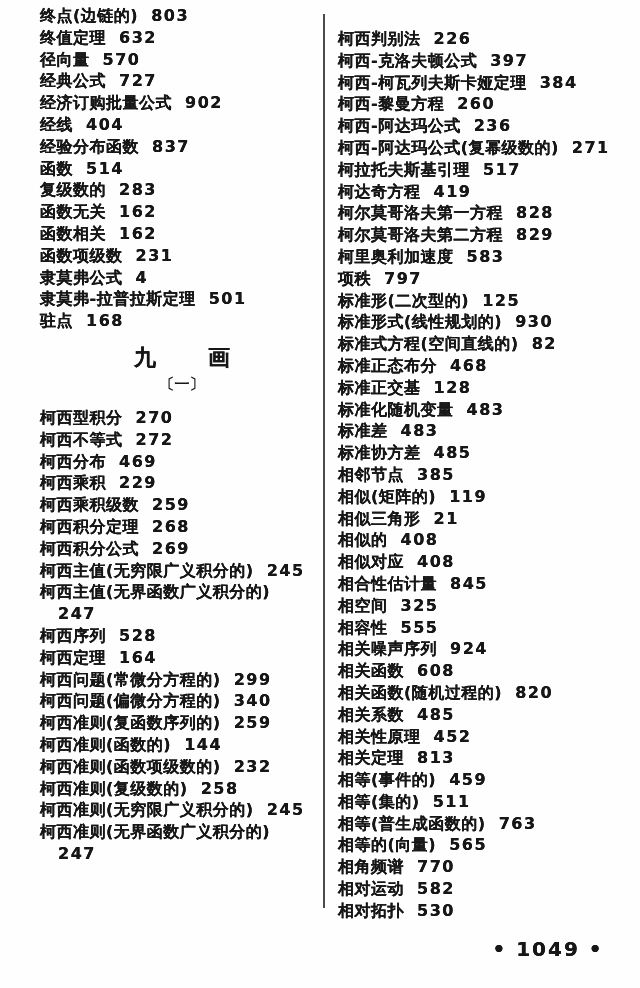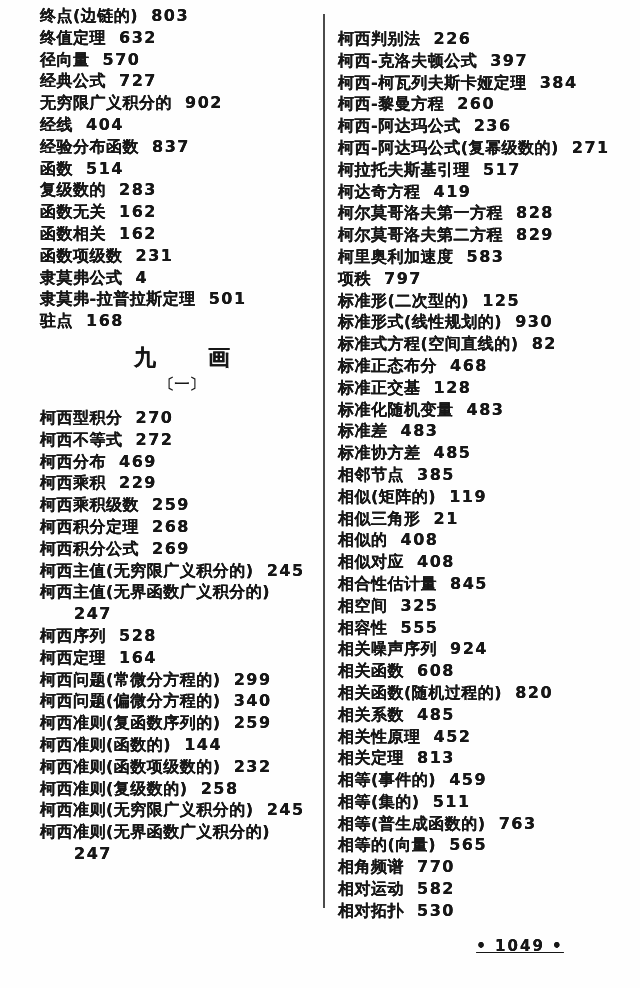--- a/index.html
+++ b/index.html
@@ -17,49 +17,48 @@
     position:absolute;left:323px;top:14px;height:894px;width:0;
     border-left:2px solid #2b2b2b;opacity:.85;
   }
   .entry{
     font-size:16px;font-weight:700;line-height:21.8px;height:21.8px;
     white-space:nowrap;letter-spacing:.5px;
     text-shadow:0 0 .4px #000;
   }
   .entry .num{margin-left:13px;letter-spacing:1.5px;}
   .entry.cont{padding-left:18px;}
-  .entry.cont .num{margin-left:16px;}
+  .entry.cont .num{margin-left:0;}
   .section-hdr{
     display:flex;justify-content:center;gap:52px;
     font-size:22px;font-weight:700;line-height:26px;
     margin:13px 0 3px 0;text-shadow:0 0 .5px #000;
   }
   .subsection{
     text-align:center;font-size:15px;font-weight:700;line-height:20px;
     margin:2px 0 13px 0;
   }
   .footer{
-    position:absolute;left:440px;top:937px;width:160px;
-    text-align:center;font-size:15px;font-weight:700;letter-spacing:2px;
+    position:absolute;left:468px;top:937px;width:160px;
+    text-align:center;font-size:20px;font-weight:700;letter-spacing:2px;
     text-shadow:0 0 .4px #000;
-    text-decoration:underline;
   }
 </style>
 </head>
 <body>
 
 <div class="page">
 
   <div class="col left">
     <div>
         <div class="entry"><span class="term">终点(边链的)</span><span class="num">803</span></div>
         <div class="entry"><span class="term">终值定理</span><span class="num">632</span></div>
         <div class="entry"><span class="term">径向量</span><span class="num">570</span></div>
         <div class="entry"><span class="term">经典公式</span><span class="num">727</span></div>
-        <div class="entry"><span class="term">无穷限广义积分的</span><span class="num">902</span></div>
+        <div class="entry"><span class="term">经济订购批量公式</span><span class="num">902</span></div>
         <div class="entry"><span class="term">经线</span><span class="num">404</span></div>
         <div class="entry"><span class="term">经验分布函数</span><span class="num">837</span></div>
         <div class="entry"><span class="term">函数</span><span class="num">514</span></div>
         <div class="entry"><span class="term">复级数的</span><span class="num">283</span></div>
         <div class="entry"><span class="term">函数无关</span><span class="num">162</span></div>
         <div class="entry"><span class="term">函数相关</span><span class="num">162</span></div>
         <div class="entry"><span class="term">函数项级数</span><span class="num">231</span></div>
         <div class="entry"><span class="term">隶莫弗公式</span><span class="num">4</span></div>
         <div class="entry"><span class="term">隶莫弗-拉普拉斯定理</span><span class="num">501</span></div>
         <div class="entry"><span class="term">驻点</span><span class="num">168</span></div>

